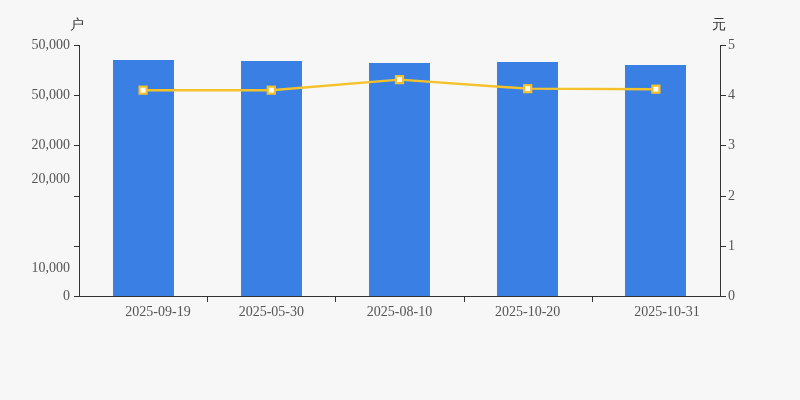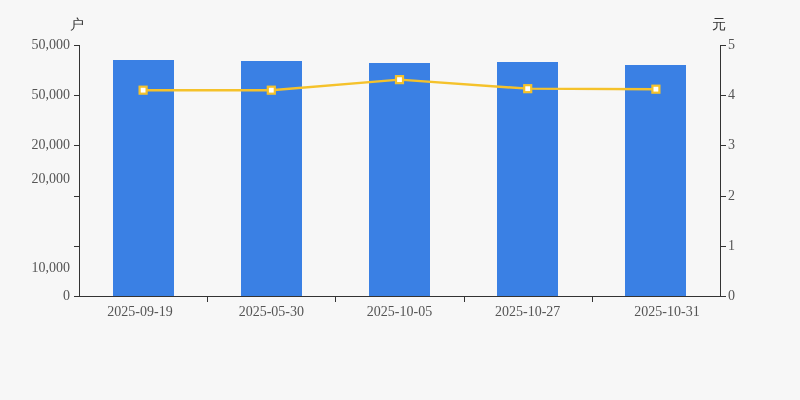--- a/index.html
+++ b/index.html
@@ -149,24 +149,24 @@
       <div class="tick-mark tick-right" style="top: 95.2px;"></div>
       <div class="tick-label tick-label-right" style="top: 95.2px;">4</div>
       <div class="tick-mark tick-right" style="top: 45px;"></div>
       <div class="tick-label tick-label-right" style="top: 45px;">5</div>
     </div>
   <div id="x-ticks">
       <div class="tick-mark tick-x" style="left: 207.2px;"></div>
       <div class="tick-mark tick-x" style="left: 335.4px;"></div>
       <div class="tick-mark tick-x" style="left: 463.6px;"></div>
       <div class="tick-mark tick-x" style="left: 591.8px;"></div>
-      <div class="tick-label tick-label-x" style="left: 140px;">2025-09-19</div>
+      <div class="tick-label tick-label-x" style="left: 158px;">2025-09-19</div>
       <div class="tick-label tick-label-x" style="left: 271.3px;">2025-05-30</div>
-      <div class="tick-label tick-label-x" style="left: 399.5px;">2025-10-05</div>
-      <div class="tick-label tick-label-x" style="left: 527.7px;">2025-10-27</div>
+      <div class="tick-label tick-label-x" style="left: 399.5px;">2025-08-10</div>
+      <div class="tick-label tick-label-x" style="left: 527.7px;">2025-10-20</div>
       <div class="tick-label tick-label-x" style="left: 667px;">2025-10-31</div>
     </div>
 
   <div id="bars-layer">
       <div class="bar" title="2025-09-19 47100户" style="left: 112.6px; top: 59.558px; width: 61px; height: 236.442px; background: rgb(58, 128, 228);"></div>
       <div class="bar" title="2025-09-30 46800户" style="left: 240.8px; top: 61.064px; width: 61px; height: 234.936px; background: rgb(58, 128, 228);"></div>
       <div class="bar" title="2025-10-10 46400户" style="left: 369px; top: 63.072px; width: 61px; height: 232.928px; background: rgb(58, 128, 228);"></div>
       <div class="bar" title="2025-10-20 46700户" style="left: 497.2px; top: 61.566px; width: 61px; height: 234.434px; background: rgb(58, 128, 228);"></div>
       <div class="bar" title="2025-10-31 46000户" style="left: 625.4px; top: 65.08px; width: 61px; height: 230.92px; background: rgb(58, 128, 228);"></div>
     </div>

